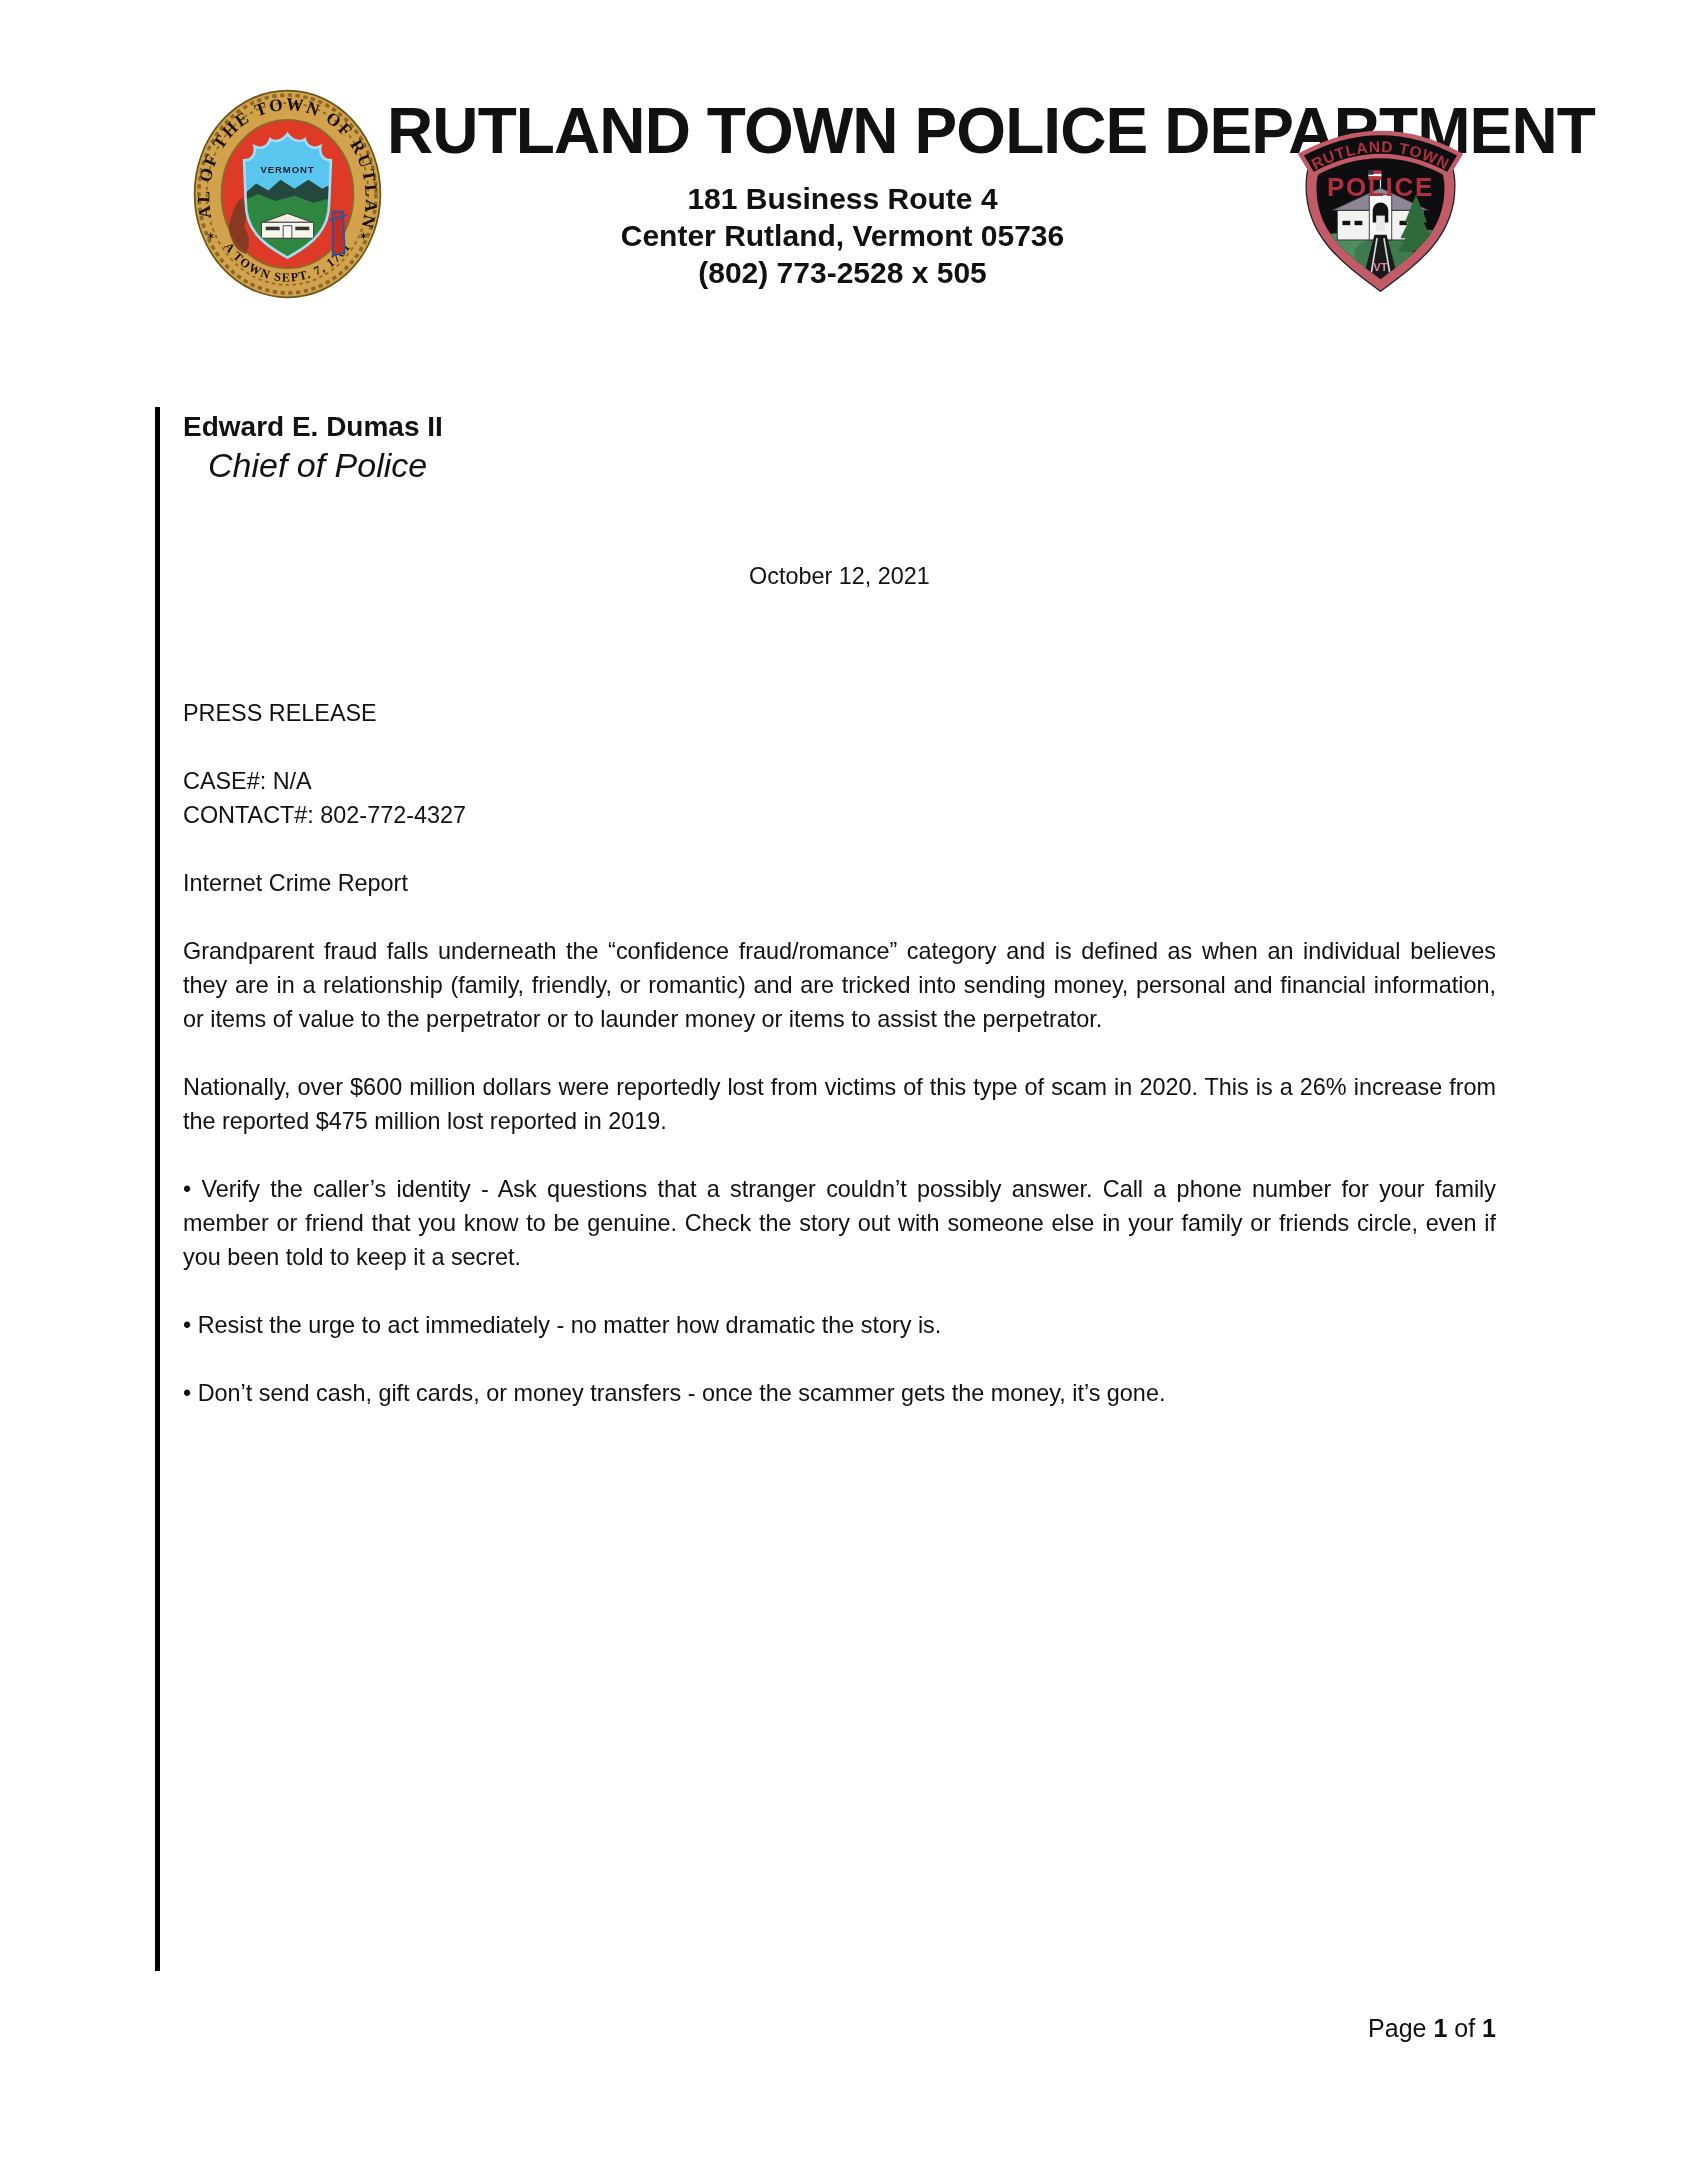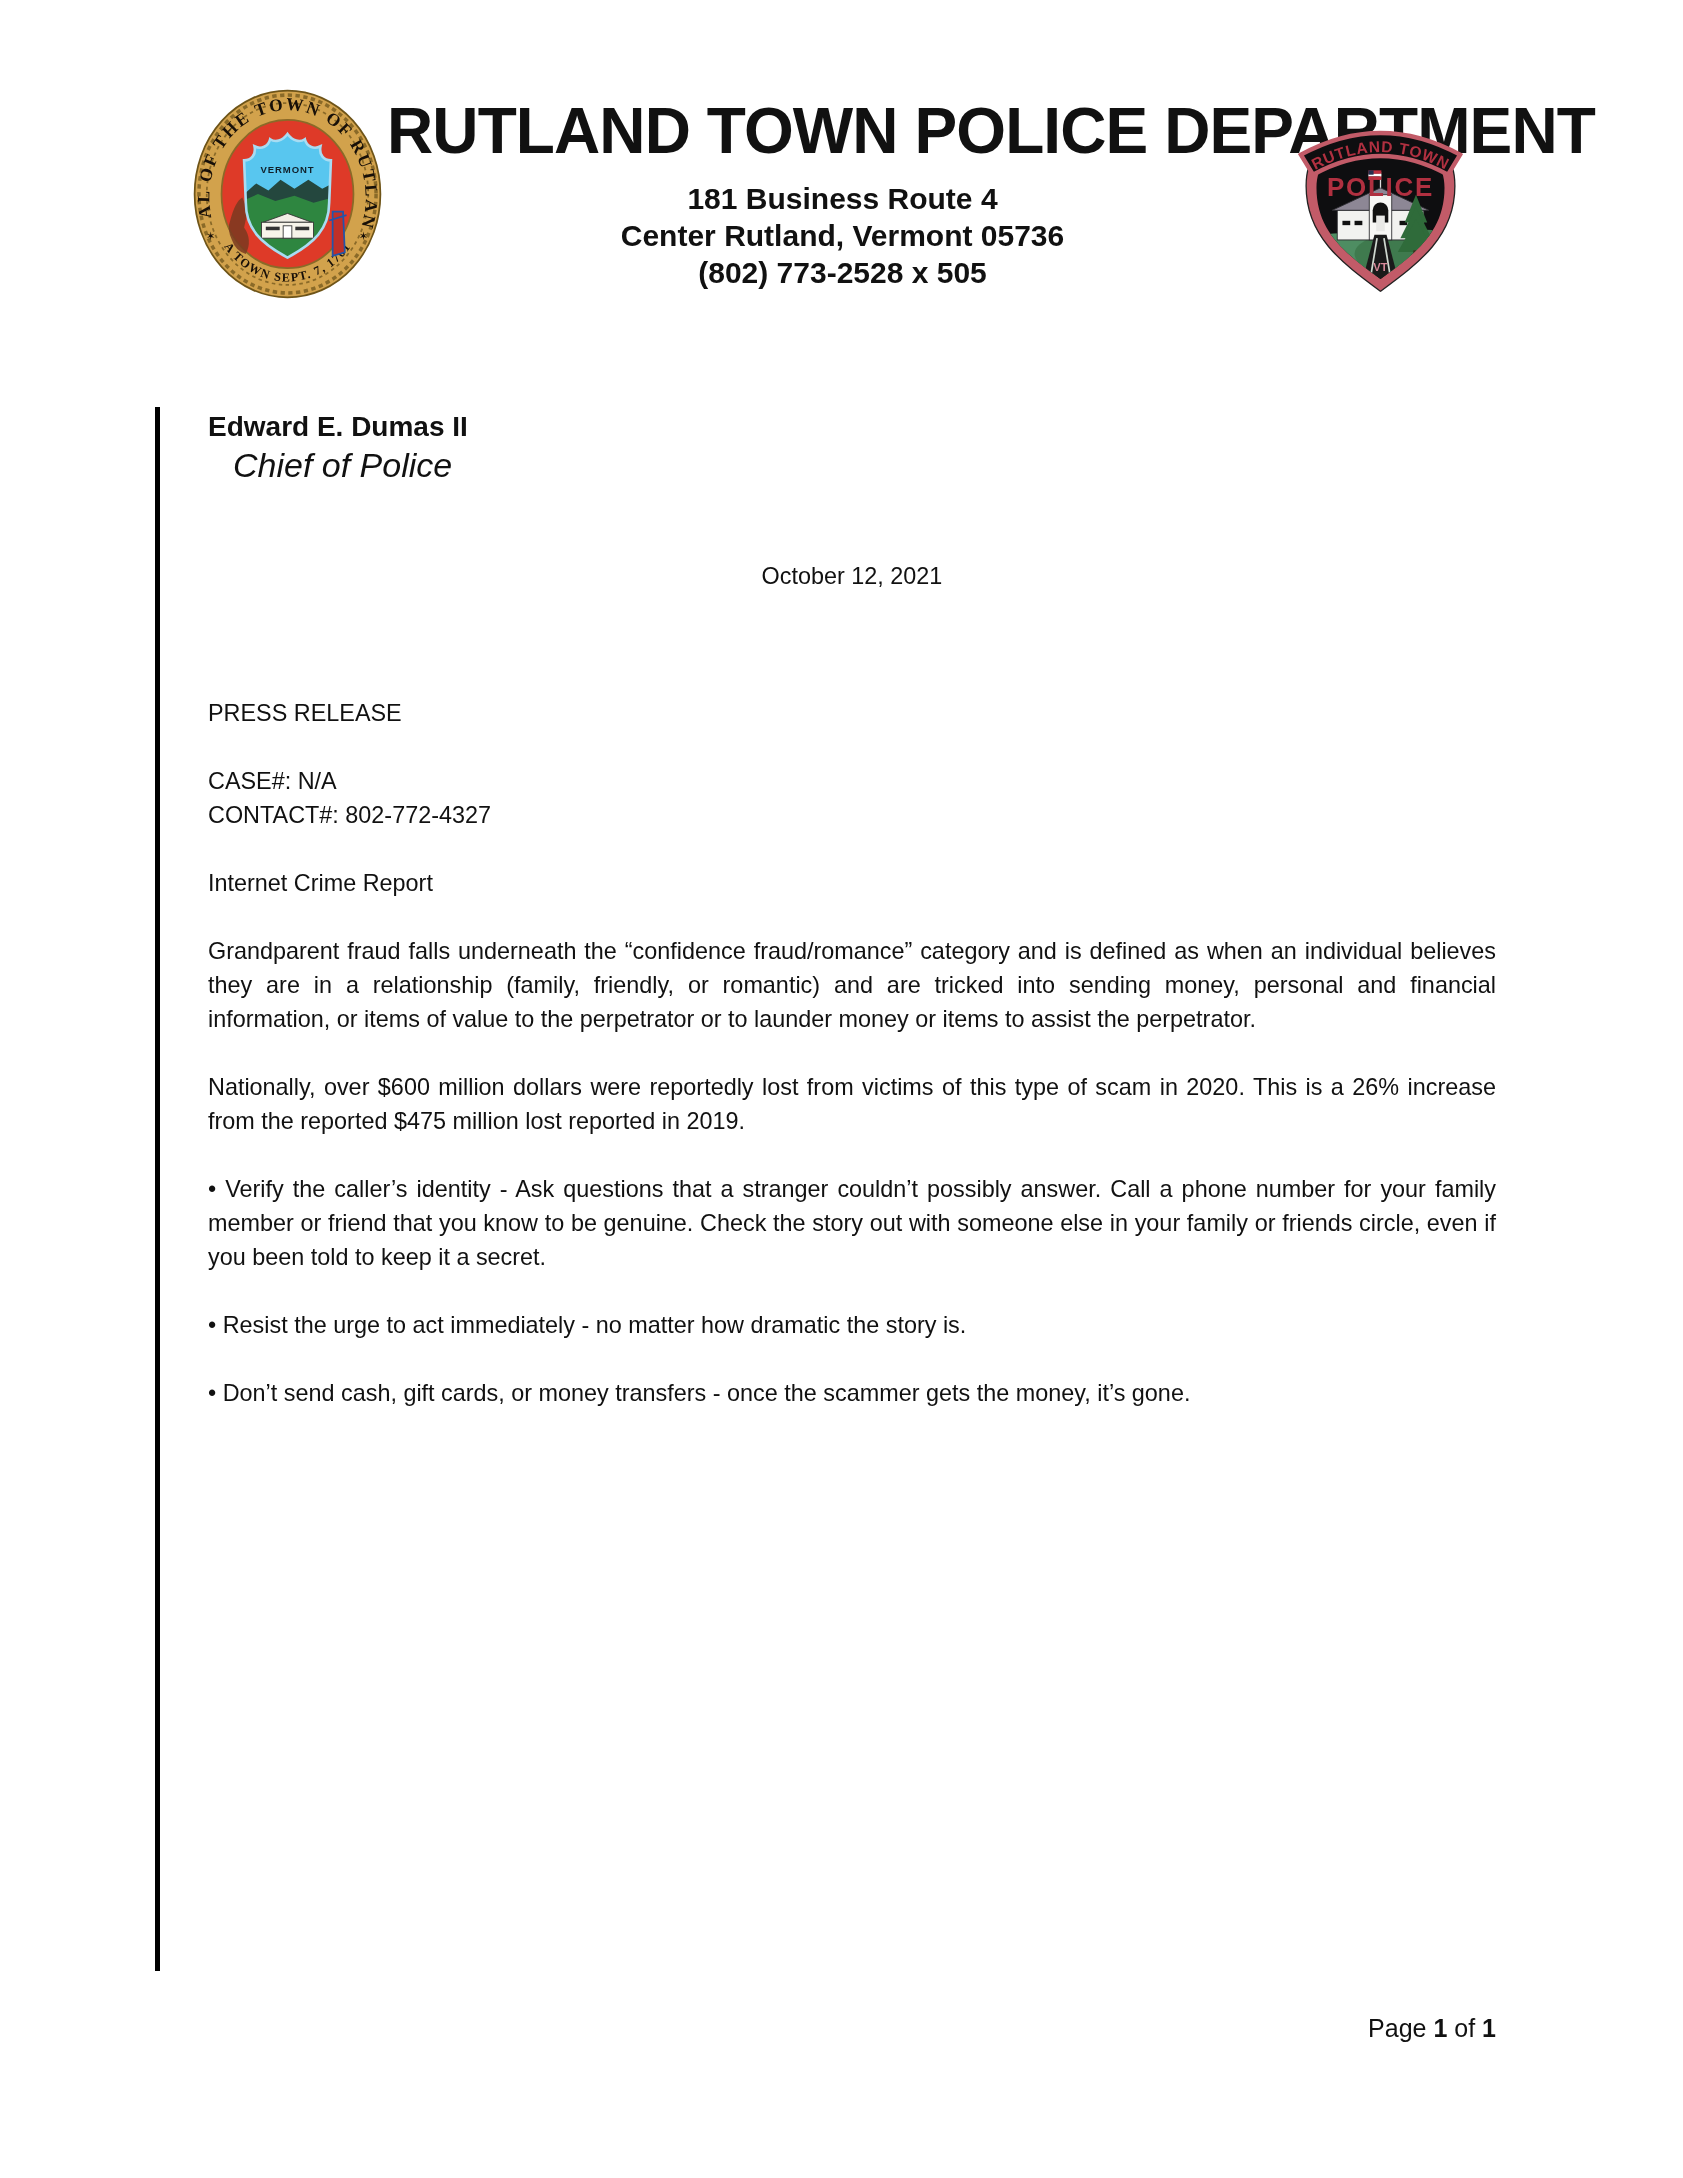--- a/index.html
+++ b/index.html
@@ -15,21 +15,21 @@
   .seal{position:absolute;left:192px;top:88px;width:191px;height:212px;}
   .badge{position:absolute;left:1294px;top:106px;width:173px;height:187px;}
   .header-text{position:absolute;left:387px;top:106px;width:911px;text-align:center;}
   .dept-title{font-size:64px;font-weight:700;letter-spacing:-0.9px;line-height:50px;margin:0;white-space:nowrap;}
   .addr{font-size:30px;font-weight:700;line-height:37px;margin-top:24px;}
   .addr div{margin:0;}
   
   .letter{
     position:absolute;left:155px;top:407px;width:1341px;height:1564px;
     border-left:5.4px solid #000;
-    padding-left:48px;box-sizing:border-box;
+    padding-left:23px;box-sizing:border-box;
     font-size:23.4px;line-height:34px;
   }
   .author-name{font-size:28px;font-weight:700;line-height:40px;}
   .author-title{font-size:34px;font-style:italic;line-height:36px;padding-left:25px;}
   .date-line{margin-top:76px;text-align:center;}
   .release-label{margin-top:103px;}
   .block{margin-top:34px;}
   .para{margin:34px 0 0 0;text-align:justify;}
   .pre{white-space:pre-wrap;}
   

